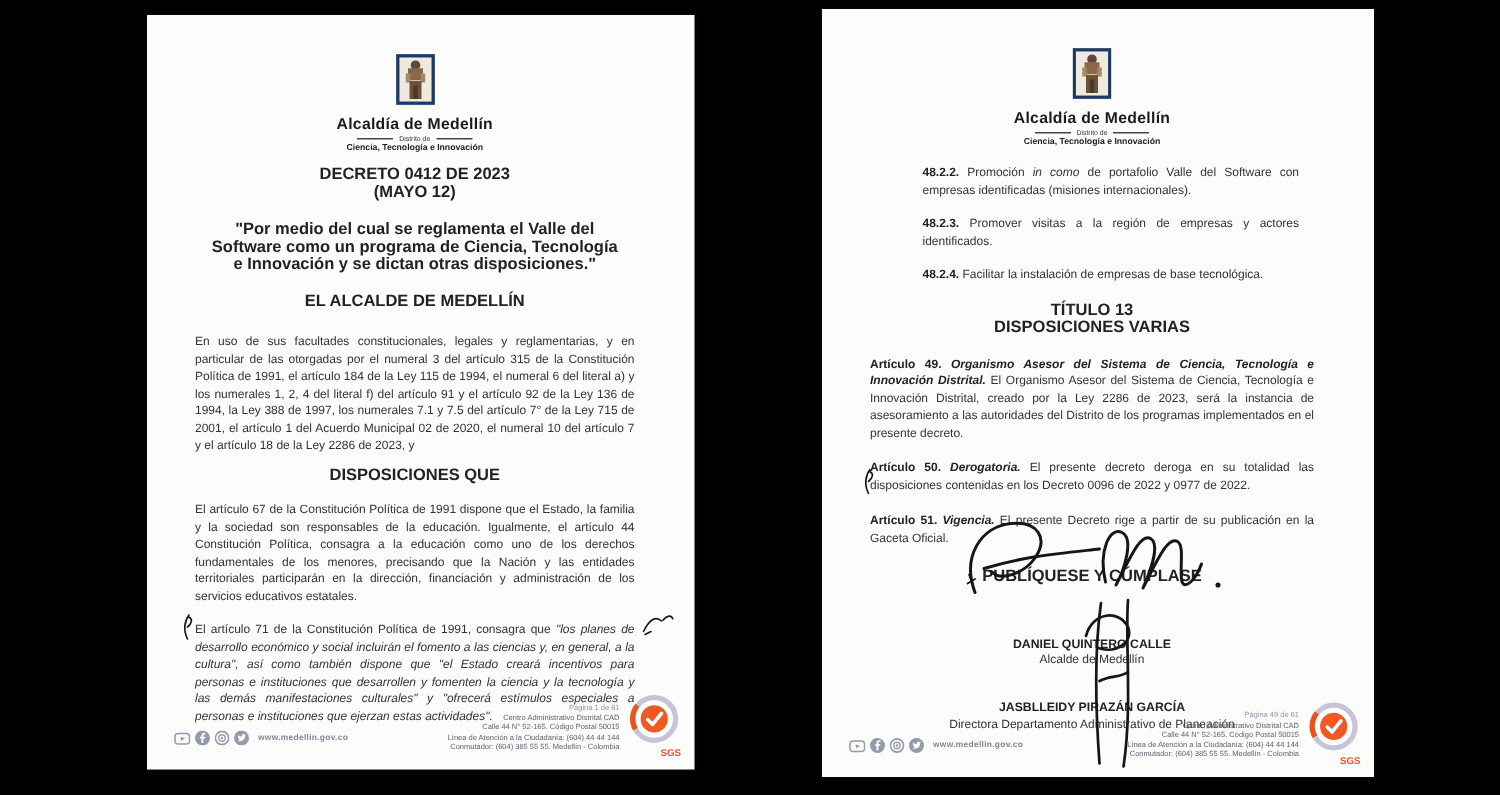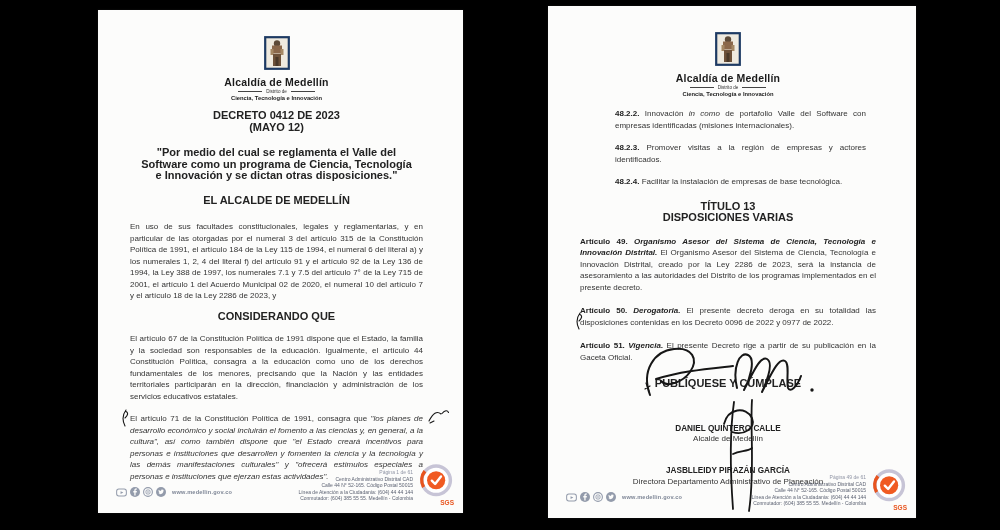--- a/index.html
+++ b/index.html
@@ -66,21 +66,21 @@
           <span class="brand-district">Distrito de</span>
         </div>
       <div class="brand-tagline">Ciencia, Tecnología e Innovación</div>
     </div>
 
     <div class="center-bold decree-number">DECRETO 0412 DE 2023</div>
     <div class="center-bold">(MAYO 12)</div>
     <div class="center-bold subject">"Por medio del cual se reglamenta el Valle del Software como un programa de Ciencia, Tecnología e Innovación y se dictan otras disposiciones."</div>
     <div class="center-bold issuer">EL ALCALDE DE MEDELLÍN</div>
     <div class="body-text preamble">En uso de sus facultades constitucionales, legales y reglamentarias, y en particular de las otorgadas por el numeral 3 del artículo 315 de la Constitución Política de 1991, el artículo 184 de la Ley 115 de 1994, el numeral 6 del literal a) y los numerales 1, 2, 4 del literal f) del artículo 91 y el artículo 92 de la Ley 136 de 1994, la Ley 388 de 1997, los numerales 7.1 y 7.5 del artículo 7° de la Ley 715 de 2001, el artículo 1 del Acuerdo Municipal 02 de 2020, el numeral 10 del artículo 7 y el artículo 18 de la Ley 2286 de 2023, y</div>
-    <div class="center-bold considering">CONSIDERANDO QUE</div>
+    <div class="center-bold considering">DISPOSICIONES QUE</div>
     <div class="body-text para">El artículo 67 de la Constitución Política de 1991 dispone que el Estado, la familia y la sociedad son responsables de la educación. Igualmente, el artículo 44 Constitución Política, consagra a la educación como uno de los derechos fundamentales de los menores, precisando que la Nación y las entidades territoriales participarán en la dirección, financiación y administración de los servicios educativos estatales.</div>
     <div class="body-text para"><span>El artículo 71 de la Constitución Política de 1991, consagra que </span><span class="seg-i">"los planes de desarrollo económico y social incluirán el fomento a las ciencias y, en general, a la cultura"</span><span class="seg-i">, así como también dispone que </span><span class="seg-i">"el Estado creará incentivos para personas e instituciones que desarrollen y fomenten la ciencia y la tecnología y las demás manifestaciones culturales"</span><span class="seg-i"> y </span><span class="seg-i">"ofrecerá estímulos especiales a personas e instituciones que ejerzan estas actividades".</span></div>
   </div>
 
   <svg class="overlay" style="left:22px;top:398px;width:11px;height:20px;" viewBox="0 0 11 20">
       <path class="ink" stroke-width="1.1" d="M6,2 C3,6 2,12 5,18 M5,10 C8,7.5 8.5,4.5 6,3.5"></path>
     </svg>
   <svg class="overlay" style="left:328px;top:398px;width:24px;height:16px;" viewBox="0 0 24 16">
       <path class="ink" stroke-width="1.1" d="M3,13 C7,5 11,2.5 15,6 M16,5.5 C19,2 21.5,2 22.5,4.5 M4,15 L8,13"></path>
     </svg>
@@ -139,21 +139,21 @@
             <rect x="11.5" y="21" width="3" height="9" fill="#4a3828"></rect>
           </svg>
       </span>
       <div class="brand-name">Alcaldía de Medellín</div>
       <div class="district-row">
           <span class="brand-district">Distrito de</span>
         </div>
       <div class="brand-tagline">Ciencia, Tecnología e Innovación</div>
     </div>
 
-    <div class="body-text sub-item"><span class="seg-b">48.2.2.</span><span> Innovación </span><span class="seg-i">in como</span><span> de portafolio Valle del Software con empresas identificadas (misiones internacionales).</span></div>
+    <div class="body-text sub-item"><span class="seg-b">48.2.2.</span><span> Promoción </span><span class="seg-i">in como</span><span> de portafolio Valle del Software con empresas identificadas (misiones internacionales).</span></div>
     <div class="body-text sub-item"><span class="seg-b">48.2.3.</span><span> Promover visitas a la región de empresas y actores identificados.</span></div>
     <div class="body-text sub-item"><span class="seg-b">48.2.4.</span><span> Facilitar la instalación de empresas de base tecnológica.</span></div>
 
     <div class="center-bold title13">TÍTULO 13</div>
     <div class="center-bold">DISPOSICIONES VARIAS</div>
 
     <div class="body-text article"><span class="seg-b">Artículo 49. </span><span class="seg-b seg-i">Organismo Asesor del Sistema de Ciencia, Tecnología e Innovación Distrital.</span><span> El Organismo Asesor del Sistema de Ciencia, Tecnología e Innovación Distrital, creado por la Ley 2286 de 2023, será la instancia de asesoramiento a las autoridades del Distrito de los programas implementados en el presente decreto.</span></div>
     <div class="body-text article"><span class="seg-b">Artículo 50. </span><span class="seg-b seg-i">Derogatoria.</span><span> El presente decreto deroga en su totalidad las disposiciones contenidas en los Decreto 0096 de 2022 y 0977 de 2022.</span></div>
     <div class="body-text article"><span class="seg-b">Artículo 51. </span><span class="seg-b seg-i">Vigencia.</span><span> El presente Decreto rige a partir de su publicación en la Gaceta Oficial.</span></div>
 

